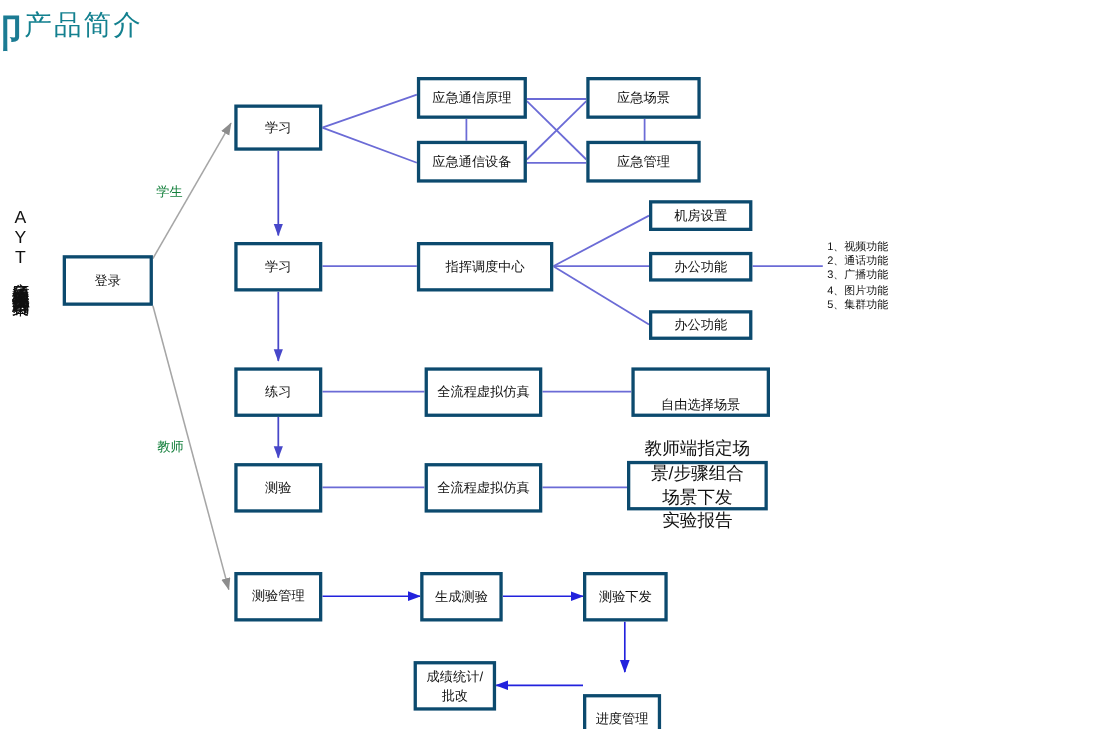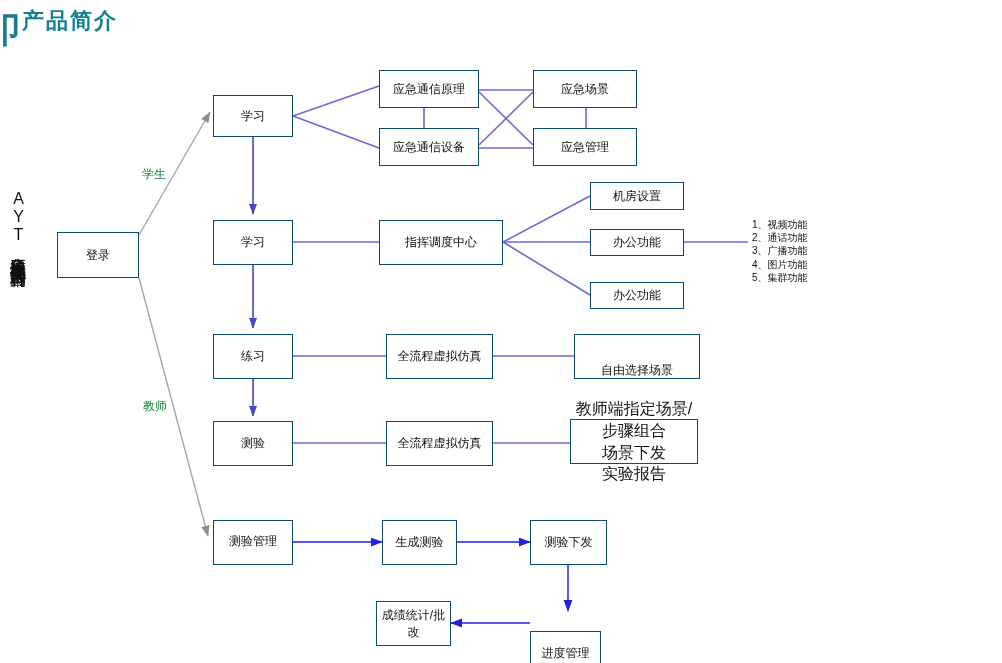--- a/index.html
+++ b/index.html
@@ -32,22 +32,22 @@
     font-size: 34px;
     font-weight: bold;
     color: #1b7b93;
     letter-spacing: 0px;
     white-space: nowrap;
   }
   #page-title {
     position: absolute;
     left: 22px;
     top: 6px;
-    font-size: 22px;
-    font-weight: bold;
+    font-size: 25px;
+    font-weight: normal;
     color: #13808f;
     letter-spacing: 2px;
     white-space: nowrap;
   }
   
   #vertical-caption {
     position: absolute;
     left: 0px;
     top: 190px;
     width: 26px;
@@ -65,21 +65,21 @@
     left: 0;
     top: 0;
     width: 1002px;
     height: 663px;
     pointer-events: none;
   }
   
   .node {
     position: absolute;
     box-sizing: border-box;
-    border: 1px solid #0c4a6e;
+    border: 3px solid #0c4a6e;
     background: #ffffff;
     color: #111111;
     font-size: 12px;
     display: flex;
     align-items: center;
     justify-content: center;
     text-align: center;
     line-height: 1.35;
     z-index: 3;
   }

